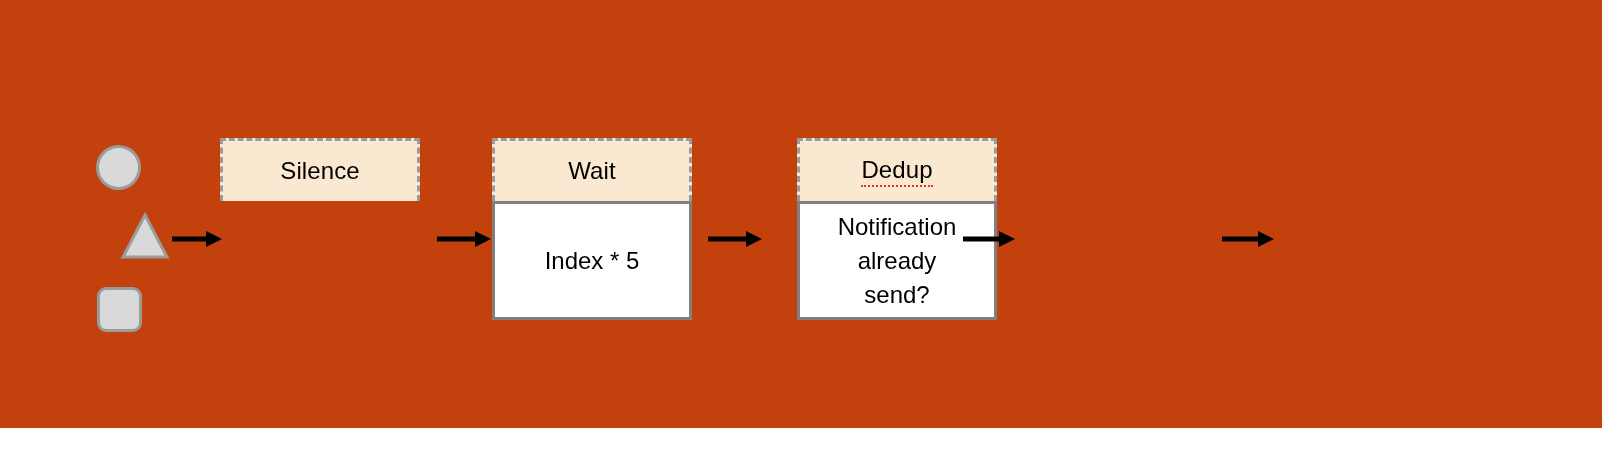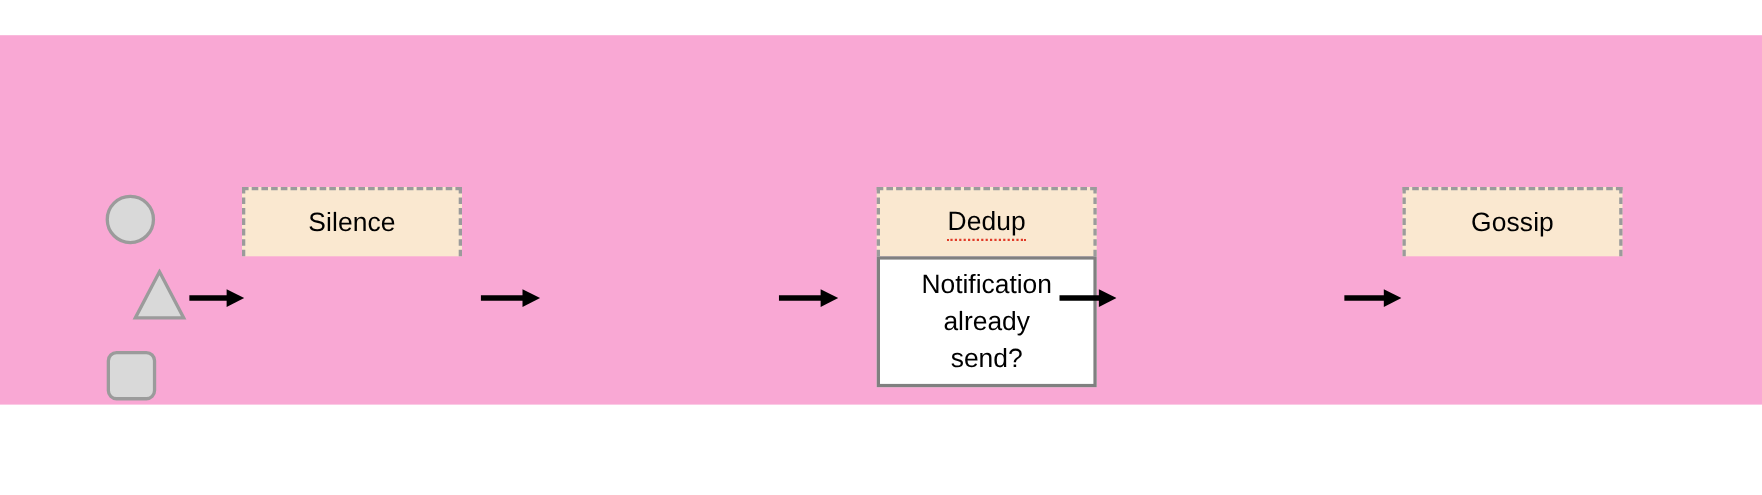--- a/index.html
+++ b/index.html
@@ -8,24 +8,23 @@
     padding: 0;
     background: #ffffff;
   }
   body {
     font-family: "Liberation Sans", sans-serif;
     -webkit-font-smoothing: antialiased;
   }
   #canvas {
     position: relative;
     width: 1602px;
-    height: 336px;
-    background: #f9a8d4;
+    height: 428px;
+    background: #c2410c;
     overflow: hidden;
-    margin-top: 32px;
   }
 
   
   .legend-shape {
     position: absolute;
     box-sizing: border-box;
   }
   .legend-circle {
     left: 96px;
     top: 145px;
@@ -131,20 +130,28 @@
     </div>
   </div>
 
   <div class="arrow" style="left:437px; top:228px; width:54px;">
     <svg width="54" height="22" viewBox="0 0 54 22" aria-hidden="true">
       <line x1="0" y1="11" x2="40" y2="11" stroke="#000000" stroke-width="5"></line>
       <polygon points="38,3 54,11 38,19" fill="#000000"></polygon>
     </svg>
   </div>
 
+  <div class="node" style="left:492px; top:138px;">
+    <div class="node-header">
+      <span class="node-header-label">Wait</span>
+    </div>
+    <div class="node-body">
+      <span class="node-body-text">Index * 5</span>
+    </div>
+  </div>
 
   <div class="arrow" style="left:708px; top:228px; width:54px;">
     <svg width="54" height="22" viewBox="0 0 54 22" aria-hidden="true">
       <line x1="0" y1="11" x2="40" y2="11" stroke="#000000" stroke-width="5"></line>
       <polygon points="38,3 54,11 38,19" fill="#000000"></polygon>
     </svg>
   </div>
 
   <div class="node" style="left:797px; top:138px;">
     <div class="node-header">
@@ -164,18 +171,15 @@
 
 
   <div class="arrow" style="left:1222px; top:228px; width:52px;">
     <svg width="52" height="22" viewBox="0 0 52 22" aria-hidden="true">
       <line x1="0" y1="11" x2="38" y2="11" stroke="#000000" stroke-width="5"></line>
       <polygon points="36,3 52,11 36,19" fill="#000000"></polygon>
     </svg>
   </div>
 
   <div class="node" style="left:1275px; top:138px;">
-    <div class="node-header">
-      <span class="node-header-label">Gossip</span>
-    </div>
   </div>
 
 </div>
 
 </body></html>

